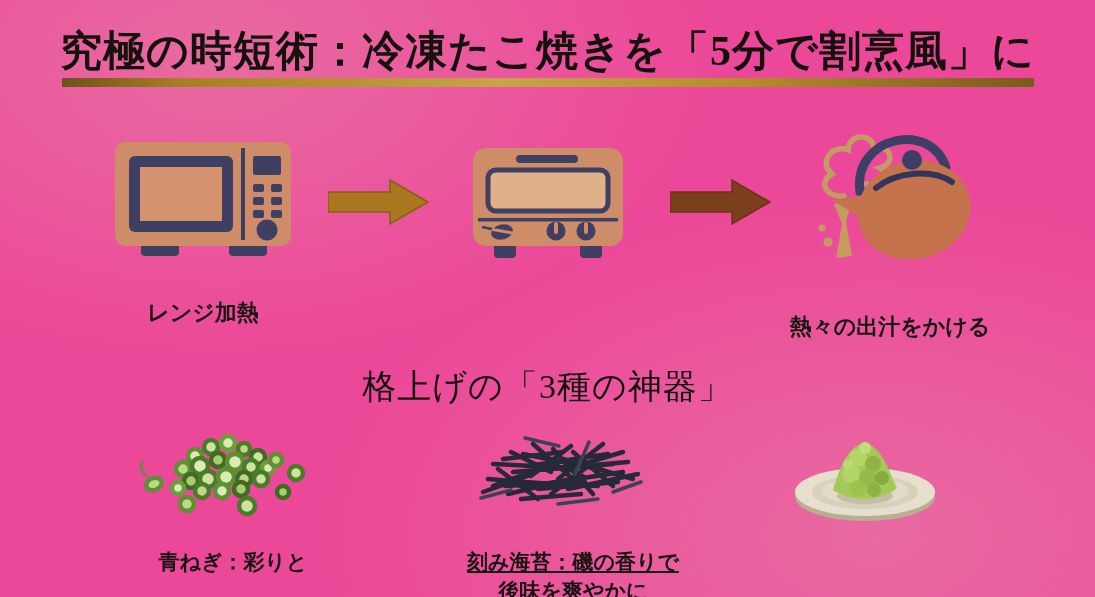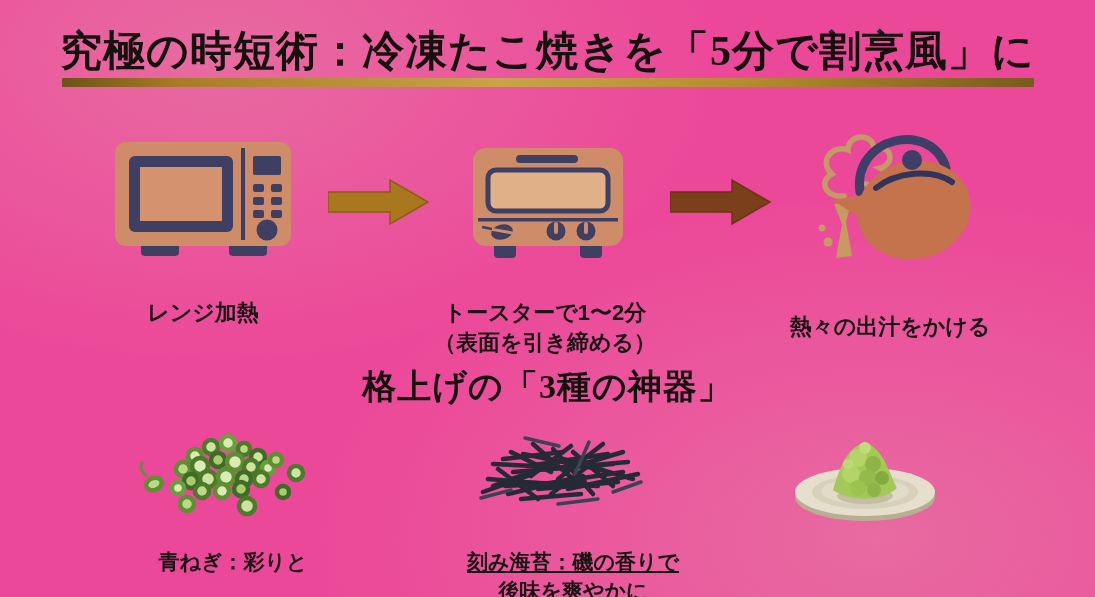--- a/index.html
+++ b/index.html
@@ -30,21 +30,21 @@
   }
   .step-label,.ing-label{
     position:absolute;text-align:center;color:#181512;
     font-weight:800;font-size:22px;line-height:1.36;margin-top:20px;
   }
   .ing-label{font-size:21px;}
   .abs{position:absolute;}
   .section-title{
     position:absolute;top:364px;left:0;width:100%;text-align:center;
     font-family:"Liberation Serif","DejaVu Serif",serif;
-    font-weight:700;font-size:34px;color:#15120e;letter-spacing:1px;
+    font-weight:400;font-size:34px;color:#15120e;letter-spacing:1px;
   }
 </style>
 </head>
 <body>
 
 <div class="canvas">
 
   <div class="title">究極の時短術：冷凍たこ焼きを「5分で割烹風」に</div>
   <div class="title-underline"></div>
 
@@ -114,24 +114,20 @@
 
       <path d="M78 76 C 82 52 134 44 150 70 C 130 84 96 86 78 76 Z" fill="#c5734d"></path>
 
       <path d="M76 80 C 96 64 132 60 152 74" fill="none" stroke="#33345c" stroke-width="6" stroke-linecap="round"></path>
 
       <circle cx="112" cy="52" r="10" fill="#3e3f66"></circle>
     </svg>
   </div>
 
   <div class="step-label" style="left:83px;top:278px;width:240px;">レンジ加熱</div>
-  <div class="step-label" style="left:385px;top:278px;width:320px;">
-    <div>トースターで1〜2分</div>
-    <div>（表面を引き締める）</div>
-  </div>
   <div class="step-label" style="left:750px;top:292px;width:280px;">熱々の出汁をかける</div>
 
   <div class="section-title">格上げの「3種の神器」</div>
 
   <div class="abs" style="left:133px;top:426px;width:190px;height:98px;">
     <svg width="190" height="98" viewBox="0 0 190 98">
       <g stroke-width="4.5" fill="#dcebb4">
         <circle cx="62" cy="30" r="7" stroke="#5d8f33"></circle>
         <circle cx="78" cy="21" r="7" fill="#cfe3a0" stroke="#4c7a2b"></circle>
         <circle cx="95" cy="17" r="7" stroke="#68a03b"></circle>

